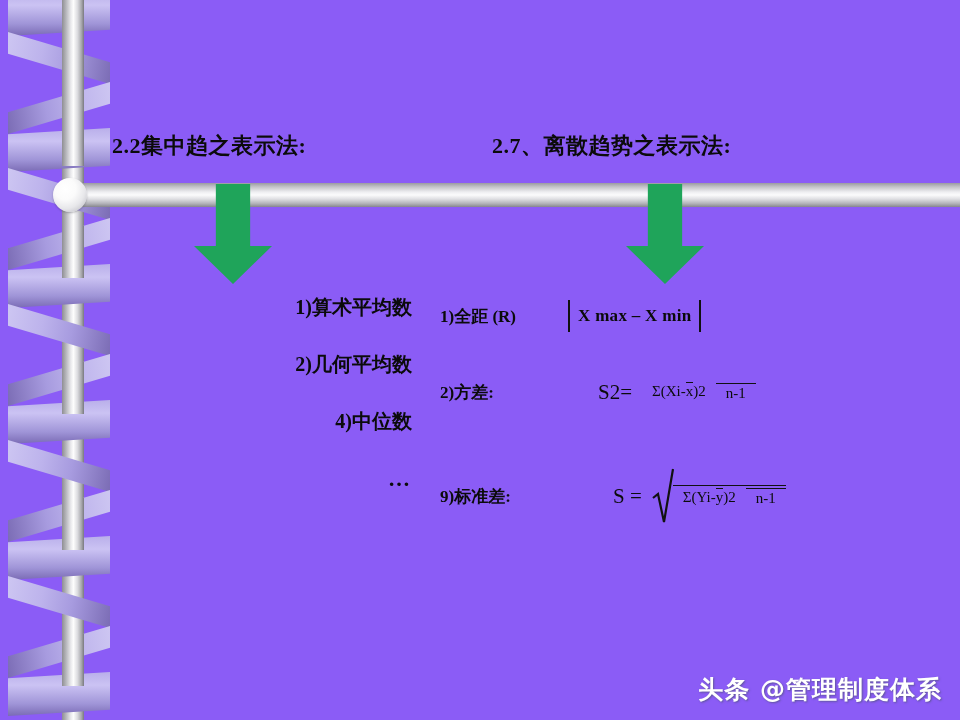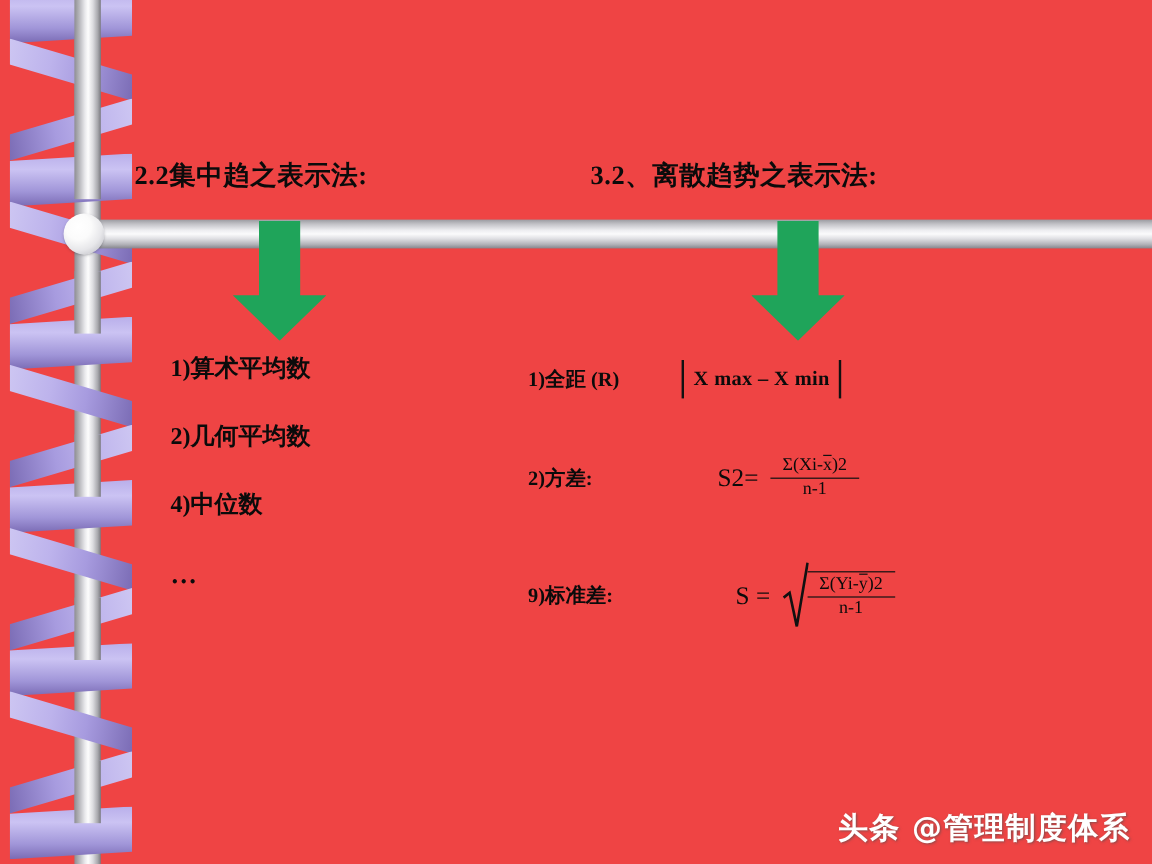--- a/index.html
+++ b/index.html
@@ -9,21 +9,21 @@
   body {
     width: 960px;
     height: 720px;
     overflow: hidden;
     font-family: "Liberation Serif", "DejaVu Serif", serif;
   }
   #slide {
     position: relative;
     width: 960px;
     height: 720px;
-    background: #ef4444;
+    background: #8b5cf6;
     overflow: hidden;
   }
 
   
   #spiral {
     position: absolute;
     left: 0px;
     top: -10px;
     width: 130px;
     height: 740px;
@@ -101,23 +101,24 @@
     color: #0b0b0b;
     white-space: nowrap;
     letter-spacing: 0.5px;
   }
   #heading-left  { left: 112px; top: 131px; }
   #heading-right { left: 492px; top: 131px; }
 
   
   #left-list {
     position: absolute;
-    left: 142px;
+    left: 152px;
     top: 296px;
     width: 260px;
+    text-align: right;
   }
   .list-item {
     font-weight: bold;
     font-size: 20px;
     color: #0b0b0b;
     white-space: nowrap;
     margin-bottom: 35px;
     line-height: 1.1;
   }
   .list-item.ellipsis {
@@ -159,21 +160,21 @@
 
   
   .lead {
     font-weight: normal;
     font-size: 21px;
     color: #0b0b0b;
     margin-right: 10px;
   }
   .frac {
     display: inline-flex;
-    flex-direction: column;
+    flex-direction: row;
     align-items: center;
     vertical-align: middle;
     font-size: 15px;
     color: #0b0b0b;
   }
   .frac .num {
     padding: 0 10px 1px 10px;
     line-height: 1.15;
   }
   .frac .den {
@@ -259,21 +260,21 @@
     <div class="pole-seg" style="top:372px;height:52px;"></div>
     <div class="pole-seg" style="top:508px;height:52px;"></div>
     <div class="pole-seg" style="top:644px;height:52px;"></div>
   </div>
 
   <div id="hbar"></div>
   <div id="knob"></div>
 
   <div class="heading" id="heading-left">2.2集中趋之表示法:</div>
 
-  <div class="heading" id="heading-right">3.2、离散趋势之表示法:</div>
+  <div class="heading" id="heading-right">2.7、离散趋势之表示法:</div>
 
   <div class="arrow" id="arrow-left"></div>
   <div class="arrow" id="arrow-right"></div>
 
   <div id="left-list">
     <div class="list-item">1)算术平均数</div>
     <div class="list-item">2)几何平均数</div>
     <div class="list-item">4)中位数</div>
     <div class="list-item ellipsis">…</div>
   </div>

